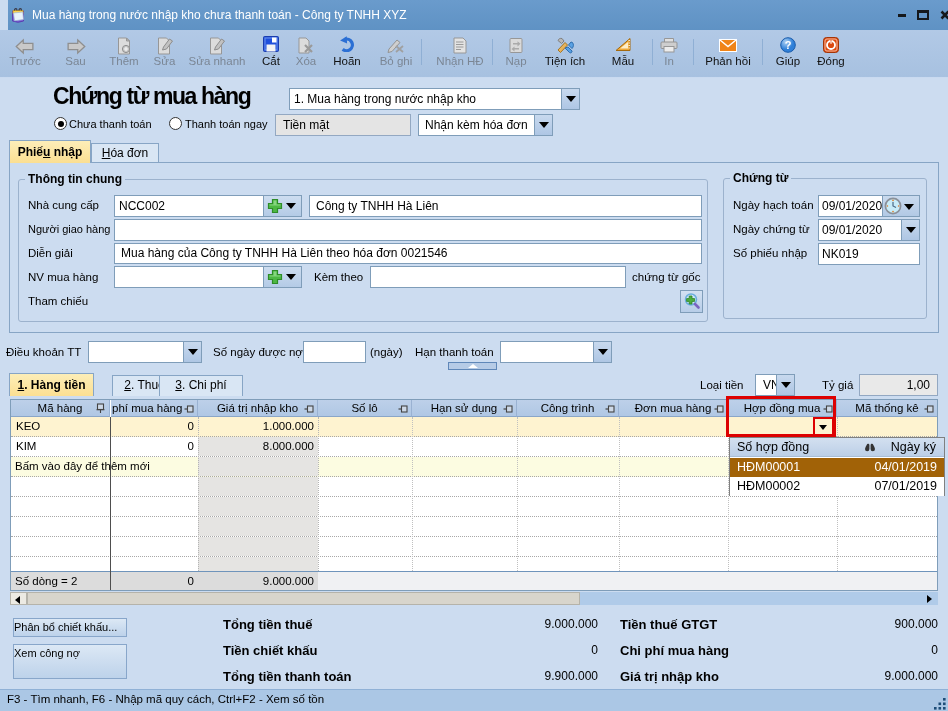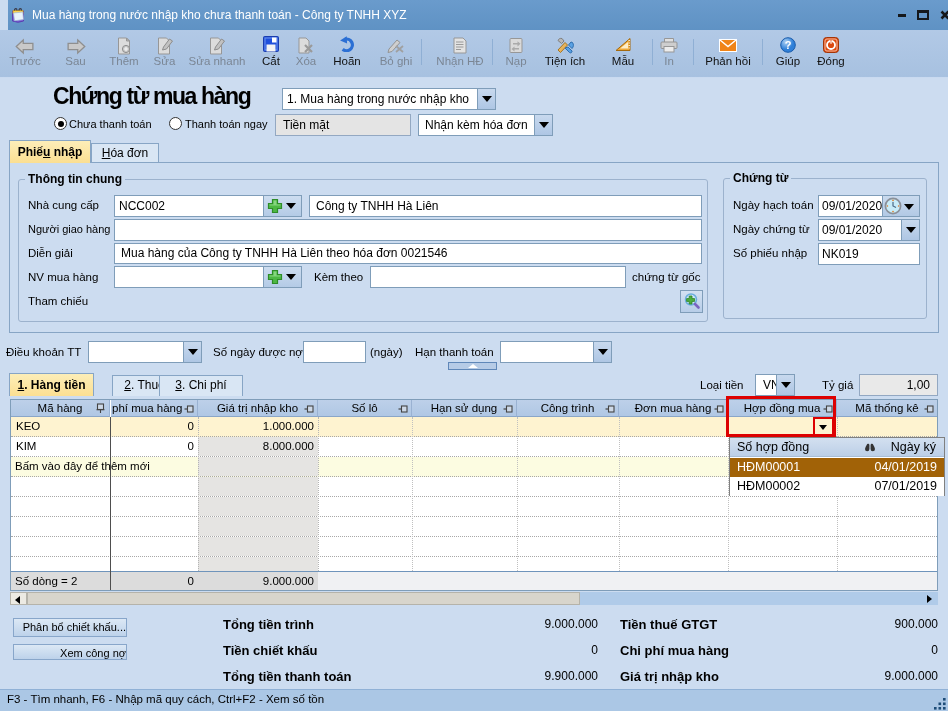--- a/index.html
+++ b/index.html
@@ -43,21 +43,21 @@
 .pcbtn { position:absolute; right:0; top:0; bottom:0; width:38px; background:linear-gradient(#cdddf0,#b4cbe6); border-left:1px solid #7f9db9; }
 .pcbtn:after { content:""; position:absolute; right:5px; top:50%; margin-top:-3px; border-left:5px solid transparent; border-right:5px solid transparent; border-top:6px solid #000; }
 
 #grid { position:absolute; left:10px; top:399px; width:928px; height:192px; background:#fff; border:1px solid #7f9db9; }
 .gh { position:absolute; top:0; height:17px; background:linear-gradient(#bdd0e9,#b0c7e4); border-right:1px solid #9ab2d2; border-bottom:1px solid #8aa6c8; font-size:11.5px; text-align:center; line-height:16px; }
 .grow { position:absolute; left:0; width:100%; height:20px; }
 .cell { position:absolute; top:0; height:100%; font-size:11.5px; line-height:19px; white-space:nowrap; overflow:visible; }
 .num { text-align:right; padding-right:4px; }
 .dotb { border-bottom:1px dotted #a8a8a8; }
 
-.btn { position:absolute; background:linear-gradient(#dce8f5,#bdd2ea); border:1px solid #88a6ca; font-size:11px; text-align:right; white-space:nowrap; }
+.btn { position:absolute; background:linear-gradient(#dce8f5,#bdd2ea); border:1px solid #88a6ca; font-size:11px; text-align:left; white-space:nowrap; }
 .sumlbl { position:absolute; font-weight:bold; font-size:13px; }
 .sumval { position:absolute; font-size:12px; text-align:right; }
 #statusbar { position:absolute; left:0; top:689px; width:948px; height:22px; background:#abc7e5; border-top:1px solid #90b1d6; font-size:11.5px; }
 </style>
 </head>
 <body>
 <div id="titlebar">
   <svg class="abs" style="left:3px;top:6px" width="14" height="17" viewBox="0 0 14 17">
       <path d="M1.5 5 L12.5 5 L12.5 15 Q7 17.5 1.5 15 Z" fill="#7c5fd6" stroke="#5a3fb0" stroke-width="1"></path>
       <path d="M2 4.5 L12 4.5 L12 7.5 L2 7.5 Z" fill="#fcd34f" stroke="#c99a22" stroke-width="0.8"></path>
@@ -215,21 +215,21 @@
         <circle cx="8" cy="8" r="4" fill="none" stroke="#fff" stroke-width="1.8"></circle>
         <rect x="7.2" y="3.2" width="1.6" height="4" fill="#db4a10"></rect>
         <rect x="7.4" y="3.6" width="1.2" height="3.2" fill="#fff"></rect>
       </svg>
       <div class="lbl">Đóng</div>
     </div>
 </div>
 
 <div id="hdr">
   <h1>Chứng từ mua hàng</h1>
-  <div class="field" style="left:238px;top:10px;width:214px;height:22px;">
+  <div class="field" style="left:245px;top:10px;width:291px;height:22px;">
     <div class="txt">1. Mua hàng trong nước nhập kho</div>
     <div class="cbtn"></div>
   </div>
   <div class="radio sel" style="left:10px;top:39px"></div>
   <div class="rlbl" style="left:25px;top:40px">Chưa thanh toán</div>
   <div class="radio" style="left:125px;top:39px"></div>
   <div class="rlbl" style="left:141px;top:40px">Thanh toán ngay</div>
   <div class="disfield" style="left:231px;top:36px;width:136px;height:22px;">
       <div class="txt" style="position:absolute;left:7px;top:3px">Tiền mặt</div>
     </div>
@@ -470,22 +470,22 @@
     <div style="position:absolute;left:4px;top:2.5px;width:0;height:0;border-top:4px solid transparent;border-bottom:4px solid transparent;border-right:5px solid #000"></div>
   </div>
   <div class="abs" style="left:17px;top:0;width:553px;height:13px;background:#d8d5cc;border:1px solid #b5b3aa"></div>
   <div class="abs" style="right:0;top:0;width:17px;height:13px;background:#b0cbe9">
     <div style="position:absolute;left:6px;top:2.5px;width:0;height:0;border-top:4px solid transparent;border-bottom:4px solid transparent;border-left:5px solid #000"></div>
   </div>
 </div>
 
 <div id="summary" class="abs" style="left:0;top:605px;width:948px;height:84px;background:#ccdcf0">
   <div class="btn" style="left:13px;top:13px;width:114px;height:19px;line-height:17px">Phân bổ chiết khấu...</div>
-  <div class="btn" style="left:13px;top:39px;width:114px;height:16px;line-height:17px">Xem công nợ</div>
-  <div class="sumlbl" style="left:223px;top:12px">Tổng tiền trình</div>
+  <div class="btn" style="left:13px;top:39px;width:114px;height:35px;line-height:17px">Xem công nợ</div>
+  <div class="sumlbl" style="left:223px;top:12px">Tổng tiền thuế</div>
   <div class="sumval" style="left:440px;top:12px;width:158px">9.000.000</div>
   <div class="sumlbl" style="left:620px;top:12px">Tiền thuế GTGT</div>
   <div class="sumval" style="left:780px;top:12px;width:158px">900.000</div>
   <div class="sumlbl" style="left:223px;top:38px">Tiền chiết khấu</div>
   <div class="sumval" style="left:440px;top:38px;width:158px">0</div>
   <div class="sumlbl" style="left:620px;top:38px">Chi phí mua hàng</div>
   <div class="sumval" style="left:780px;top:38px;width:158px">0</div>
   <div class="sumlbl" style="left:223px;top:64px">Tổng tiền thanh toán</div>
   <div class="sumval" style="left:440px;top:64px;width:158px">9.900.000</div>
   <div class="sumlbl" style="left:620px;top:64px">Giá trị nhập kho</div>

